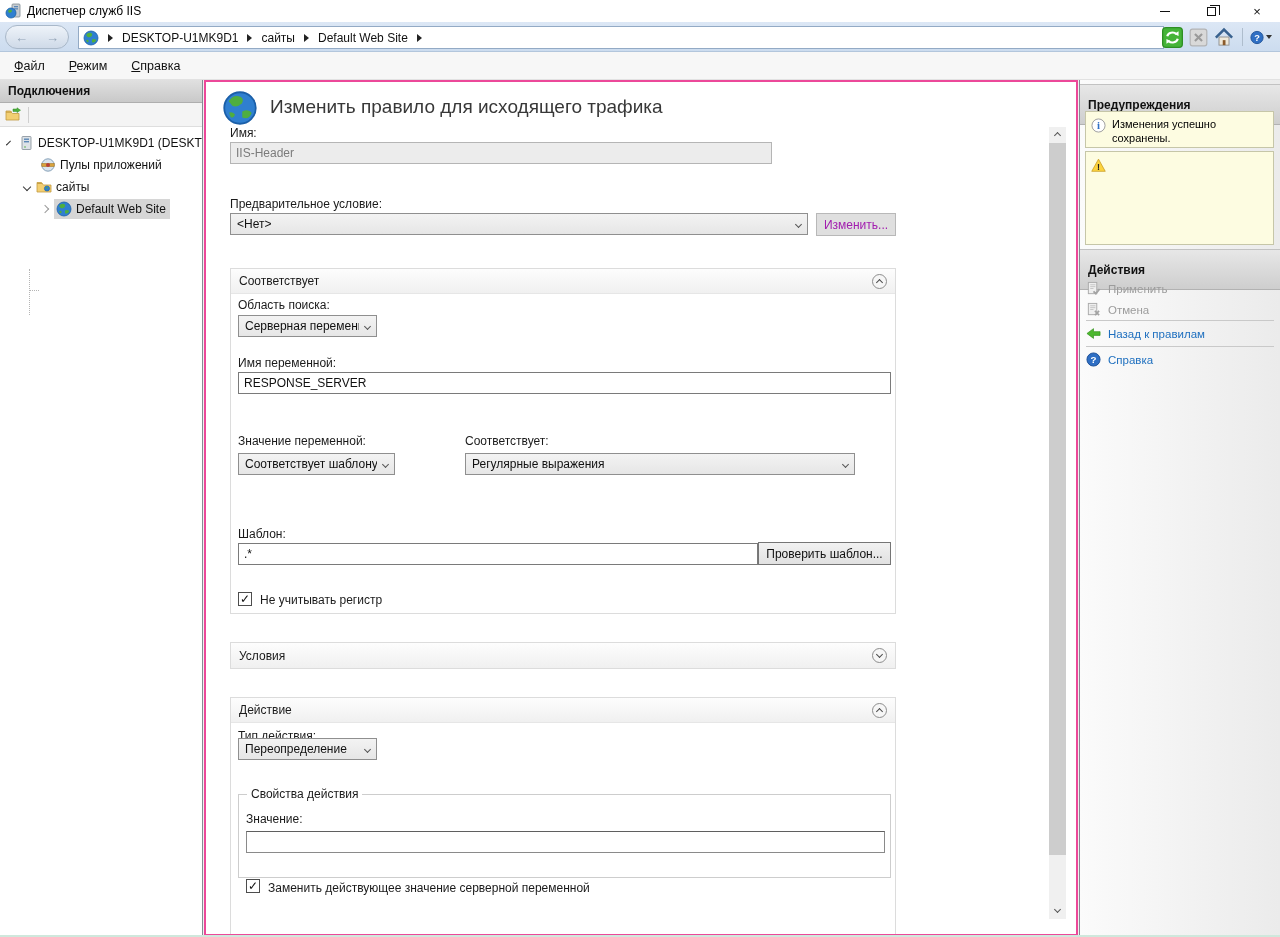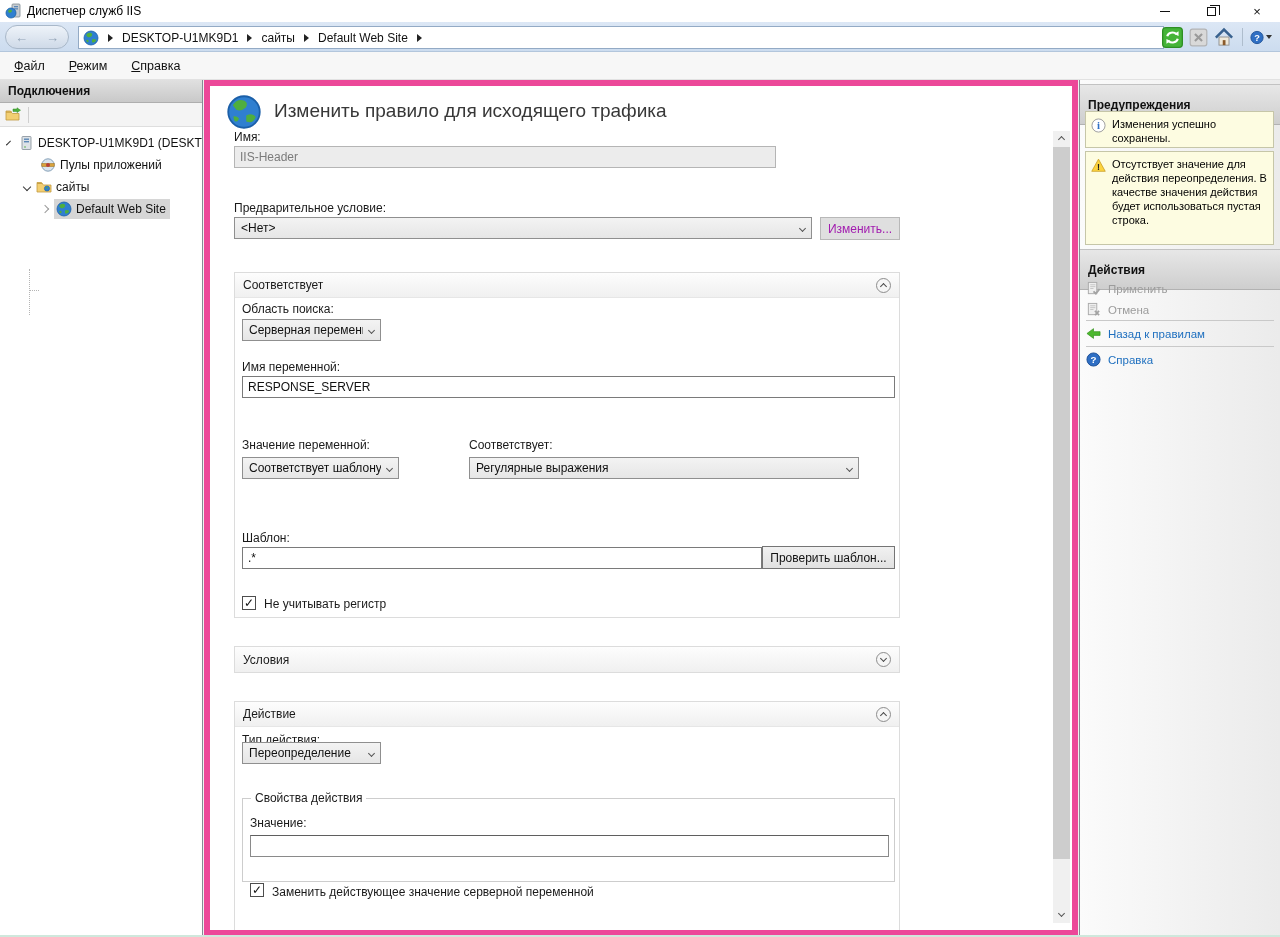--- a/index.html
+++ b/index.html
@@ -43,21 +43,21 @@
   .chev { display:inline-block; width:6px; height:6px; border-right:1.6px solid #3a3a3a; border-bottom:1.6px solid #3a3a3a; }
   .chev.down { transform:rotate(45deg); }
   .chev.right { transform:rotate(-45deg); border-color:#9a9a9a; }
   .chev.up { transform:rotate(225deg); }
   .tico { width:16px; height:16px; margin-right:4px; flex:0 0 16px; }
   .tsel { display:flex; align-items:center; background:#d6d6d6; padding:2px 4px 2px 2px; }
   .dotv { position:absolute; left:29px; top:142px; width:1px; height:46px; border-left:1px dotted #b5b5b5; }
   .doth { position:absolute; left:29px; top:163px; width:10px; height:1px; border-top:1px dotted #b5b5b5; }
 
   
-  .main { position:absolute; left:204px; top:80px; width:874px; height:856px; background:#fff; border:6px solid #ec4899; overflow:hidden; }
+  .main { position:absolute; left:204px; top:80px; width:874px; height:856px; background:#fff; border:2px solid #ec4899; overflow:hidden; }
   .lbl { position:absolute; font-size:12px; color:#1a1a1a; white-space:nowrap; }
   .bigtitle { position:absolute; left:64px; top:14px; font-size:19px; color:#383838; white-space:nowrap; }
   .bigglobe { position:absolute; left:16px; top:8px; width:36px; height:36px; }
   .tinput { position:absolute; height:22px; font-family:"Liberation Sans",sans-serif; font-size:12px; padding:0 5px; background:#fff; border:1px solid #7a7a7a; color:#111; }
   .tinput:disabled { background:#ececec; border:1px solid #b5b5b5; color:#7b7b7b; }
   .sel { position:absolute; height:22px; background:linear-gradient(#f3f3f3,#e6e6e6); border:1px solid #8f8f8f; display:flex; align-items:center; font-size:12px; color:#111; padding:0 6px; }
   .sel .stext { flex:1; overflow:hidden; white-space:nowrap; }
   .sel .chev { width:5px; height:5px; border-color:#555; margin-left:6px; flex:0 0 auto; }
   .btn { position:absolute; height:23px; font-family:"Liberation Sans",sans-serif; font-size:12px; display:flex; align-items:center; justify-content:center; border:1px solid #757575; background:linear-gradient(#f1f1f1,#e1e1e1); color:#111; }
   .btn.disabled { border:1px solid #b8b8b8; background:#dfdfdf; color:#a21caf; }
@@ -384,21 +384,20 @@
       <svg class="aicon">
           <use href="#i-info"></use>
         </svg>
       <span class="atext">Изменения успешно сохранены.</span>
     </div>
 
     <div class="alert" style="top:71px; height:94px">
       <svg class="aicon">
           <use href="#i-warn"></use>
         </svg>
-      <span class="atext">Отсутствует значение для действия переопределения. В качестве значения действия будет использоваться пустая строка.</span>
     </div>
 
     <div class="rp-head" style="top:169px">Действия</div>
 
     <div class="act-item disabled" style="top:201px">
       <svg class="aic">
           <use href="#i-doccheck"></use>
         </svg>
       <span>Применить</span>
     </div>

